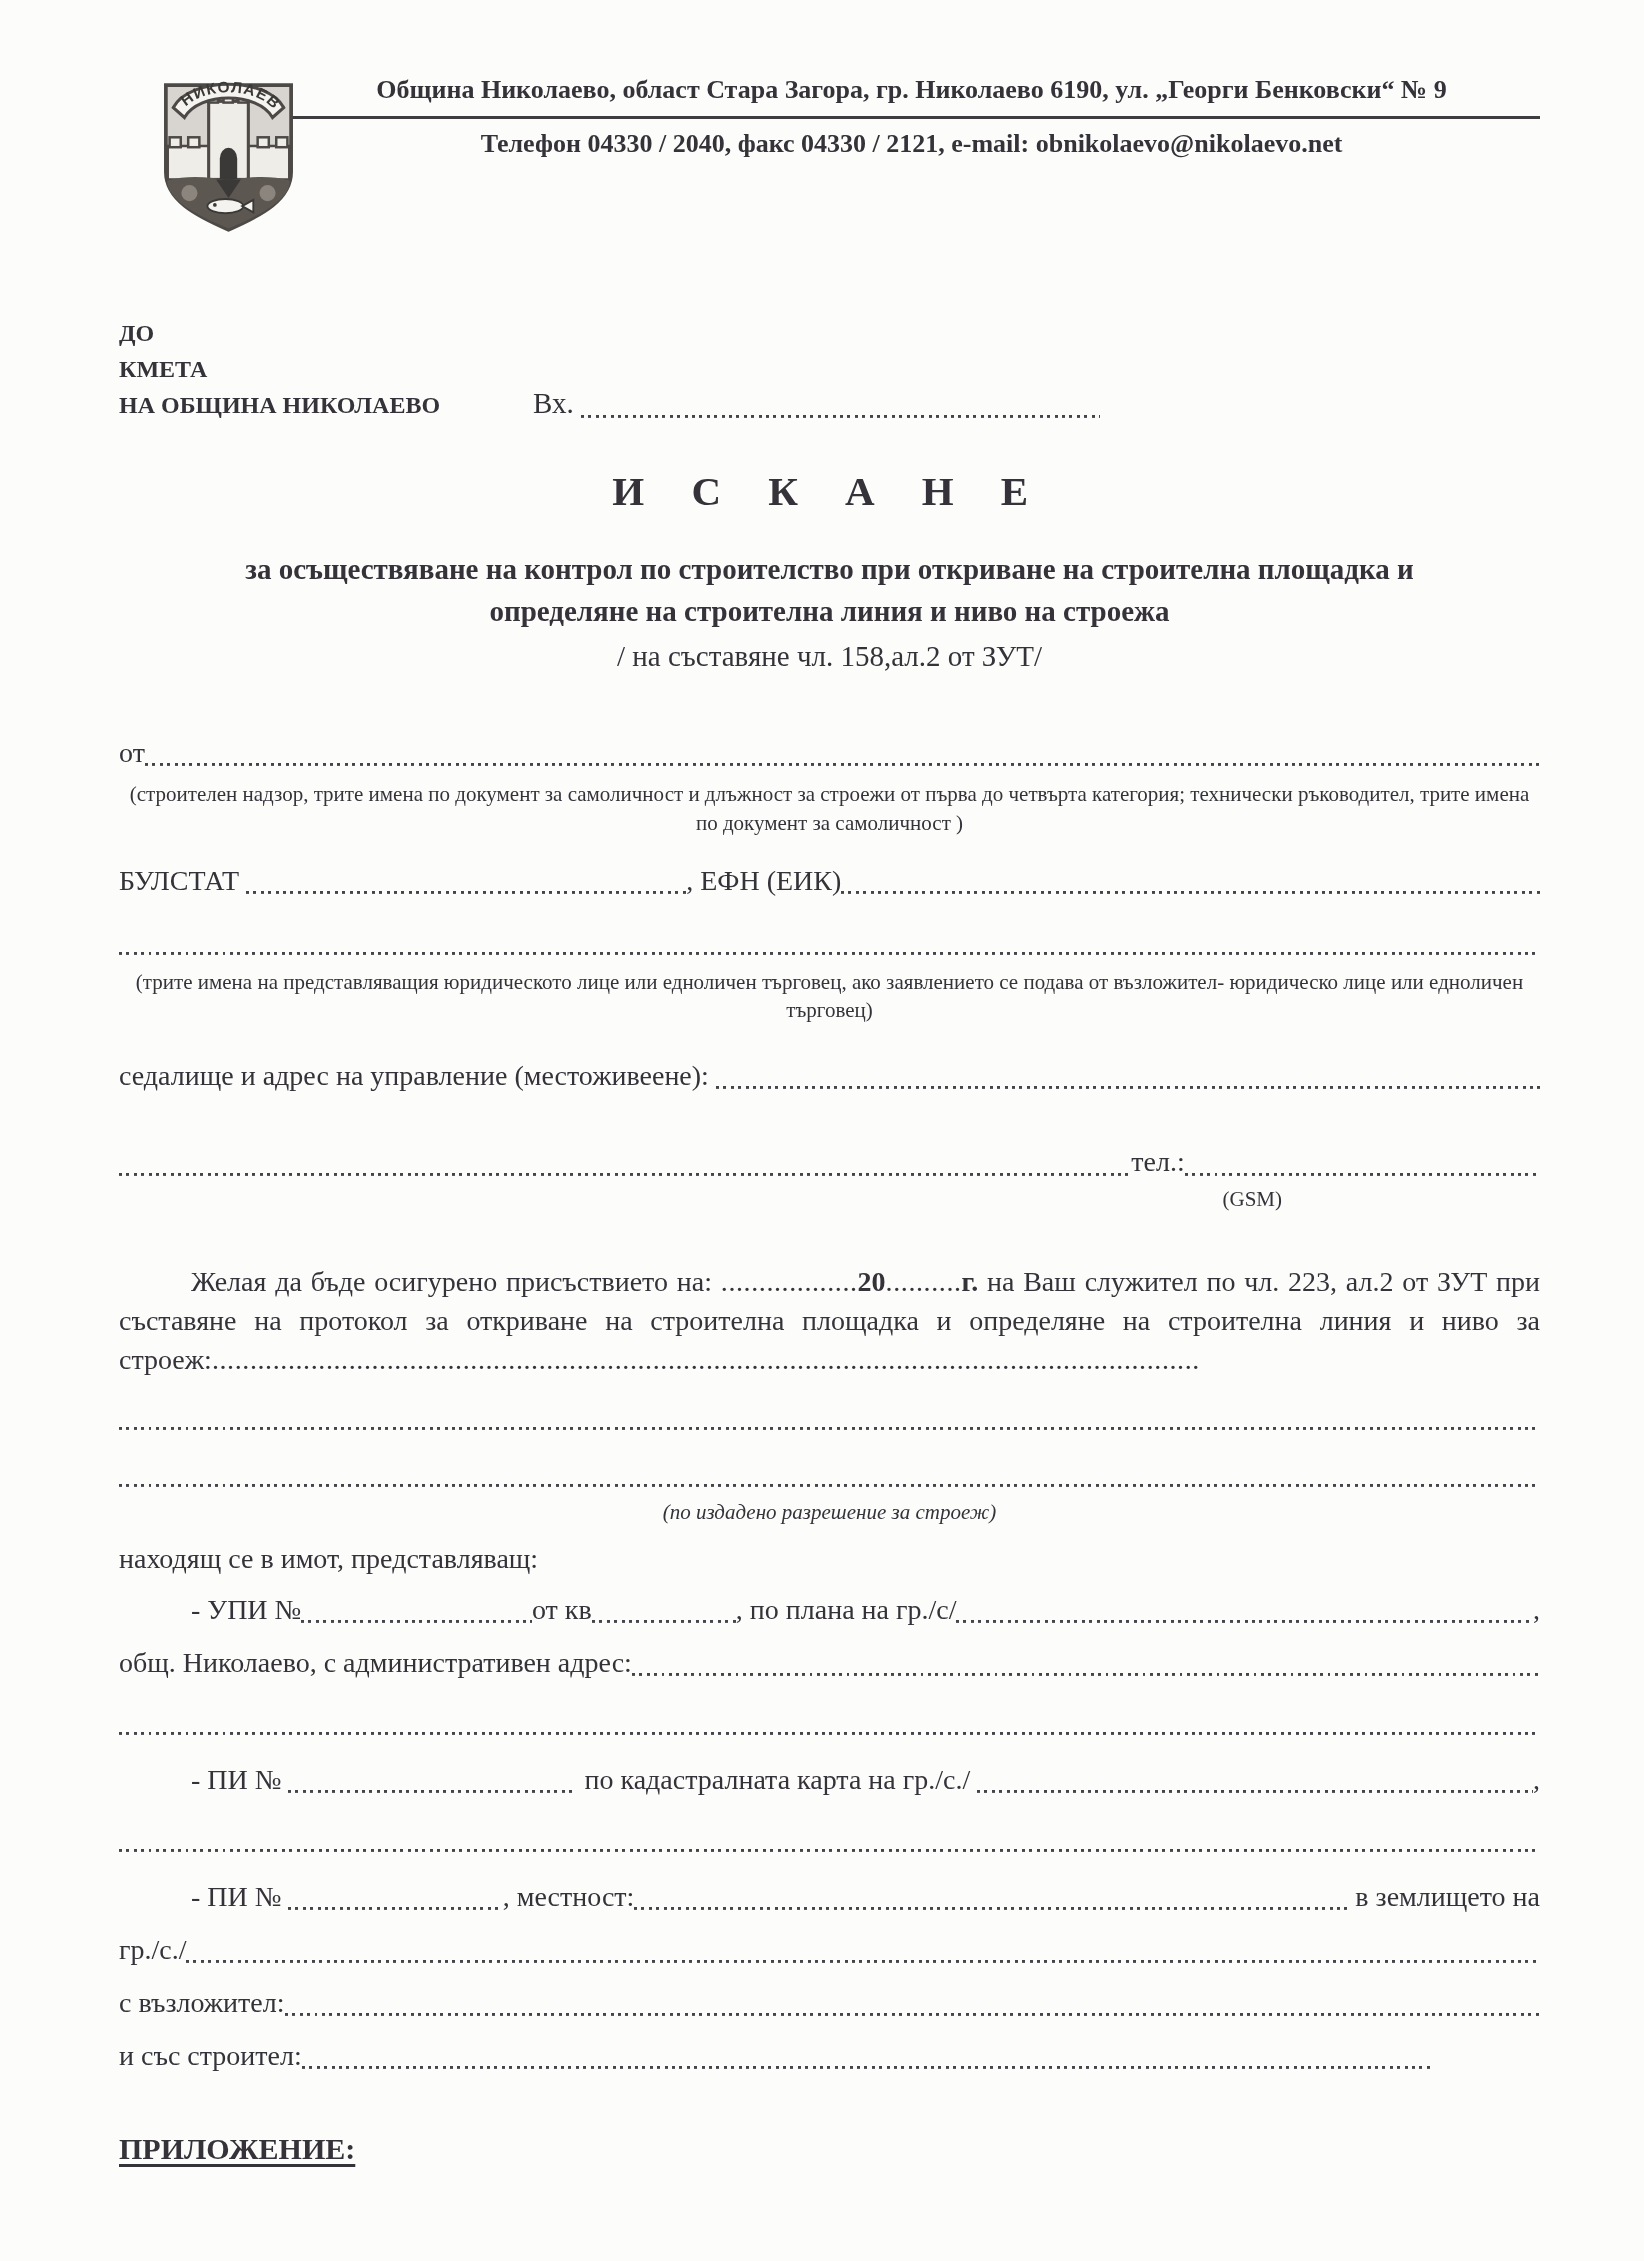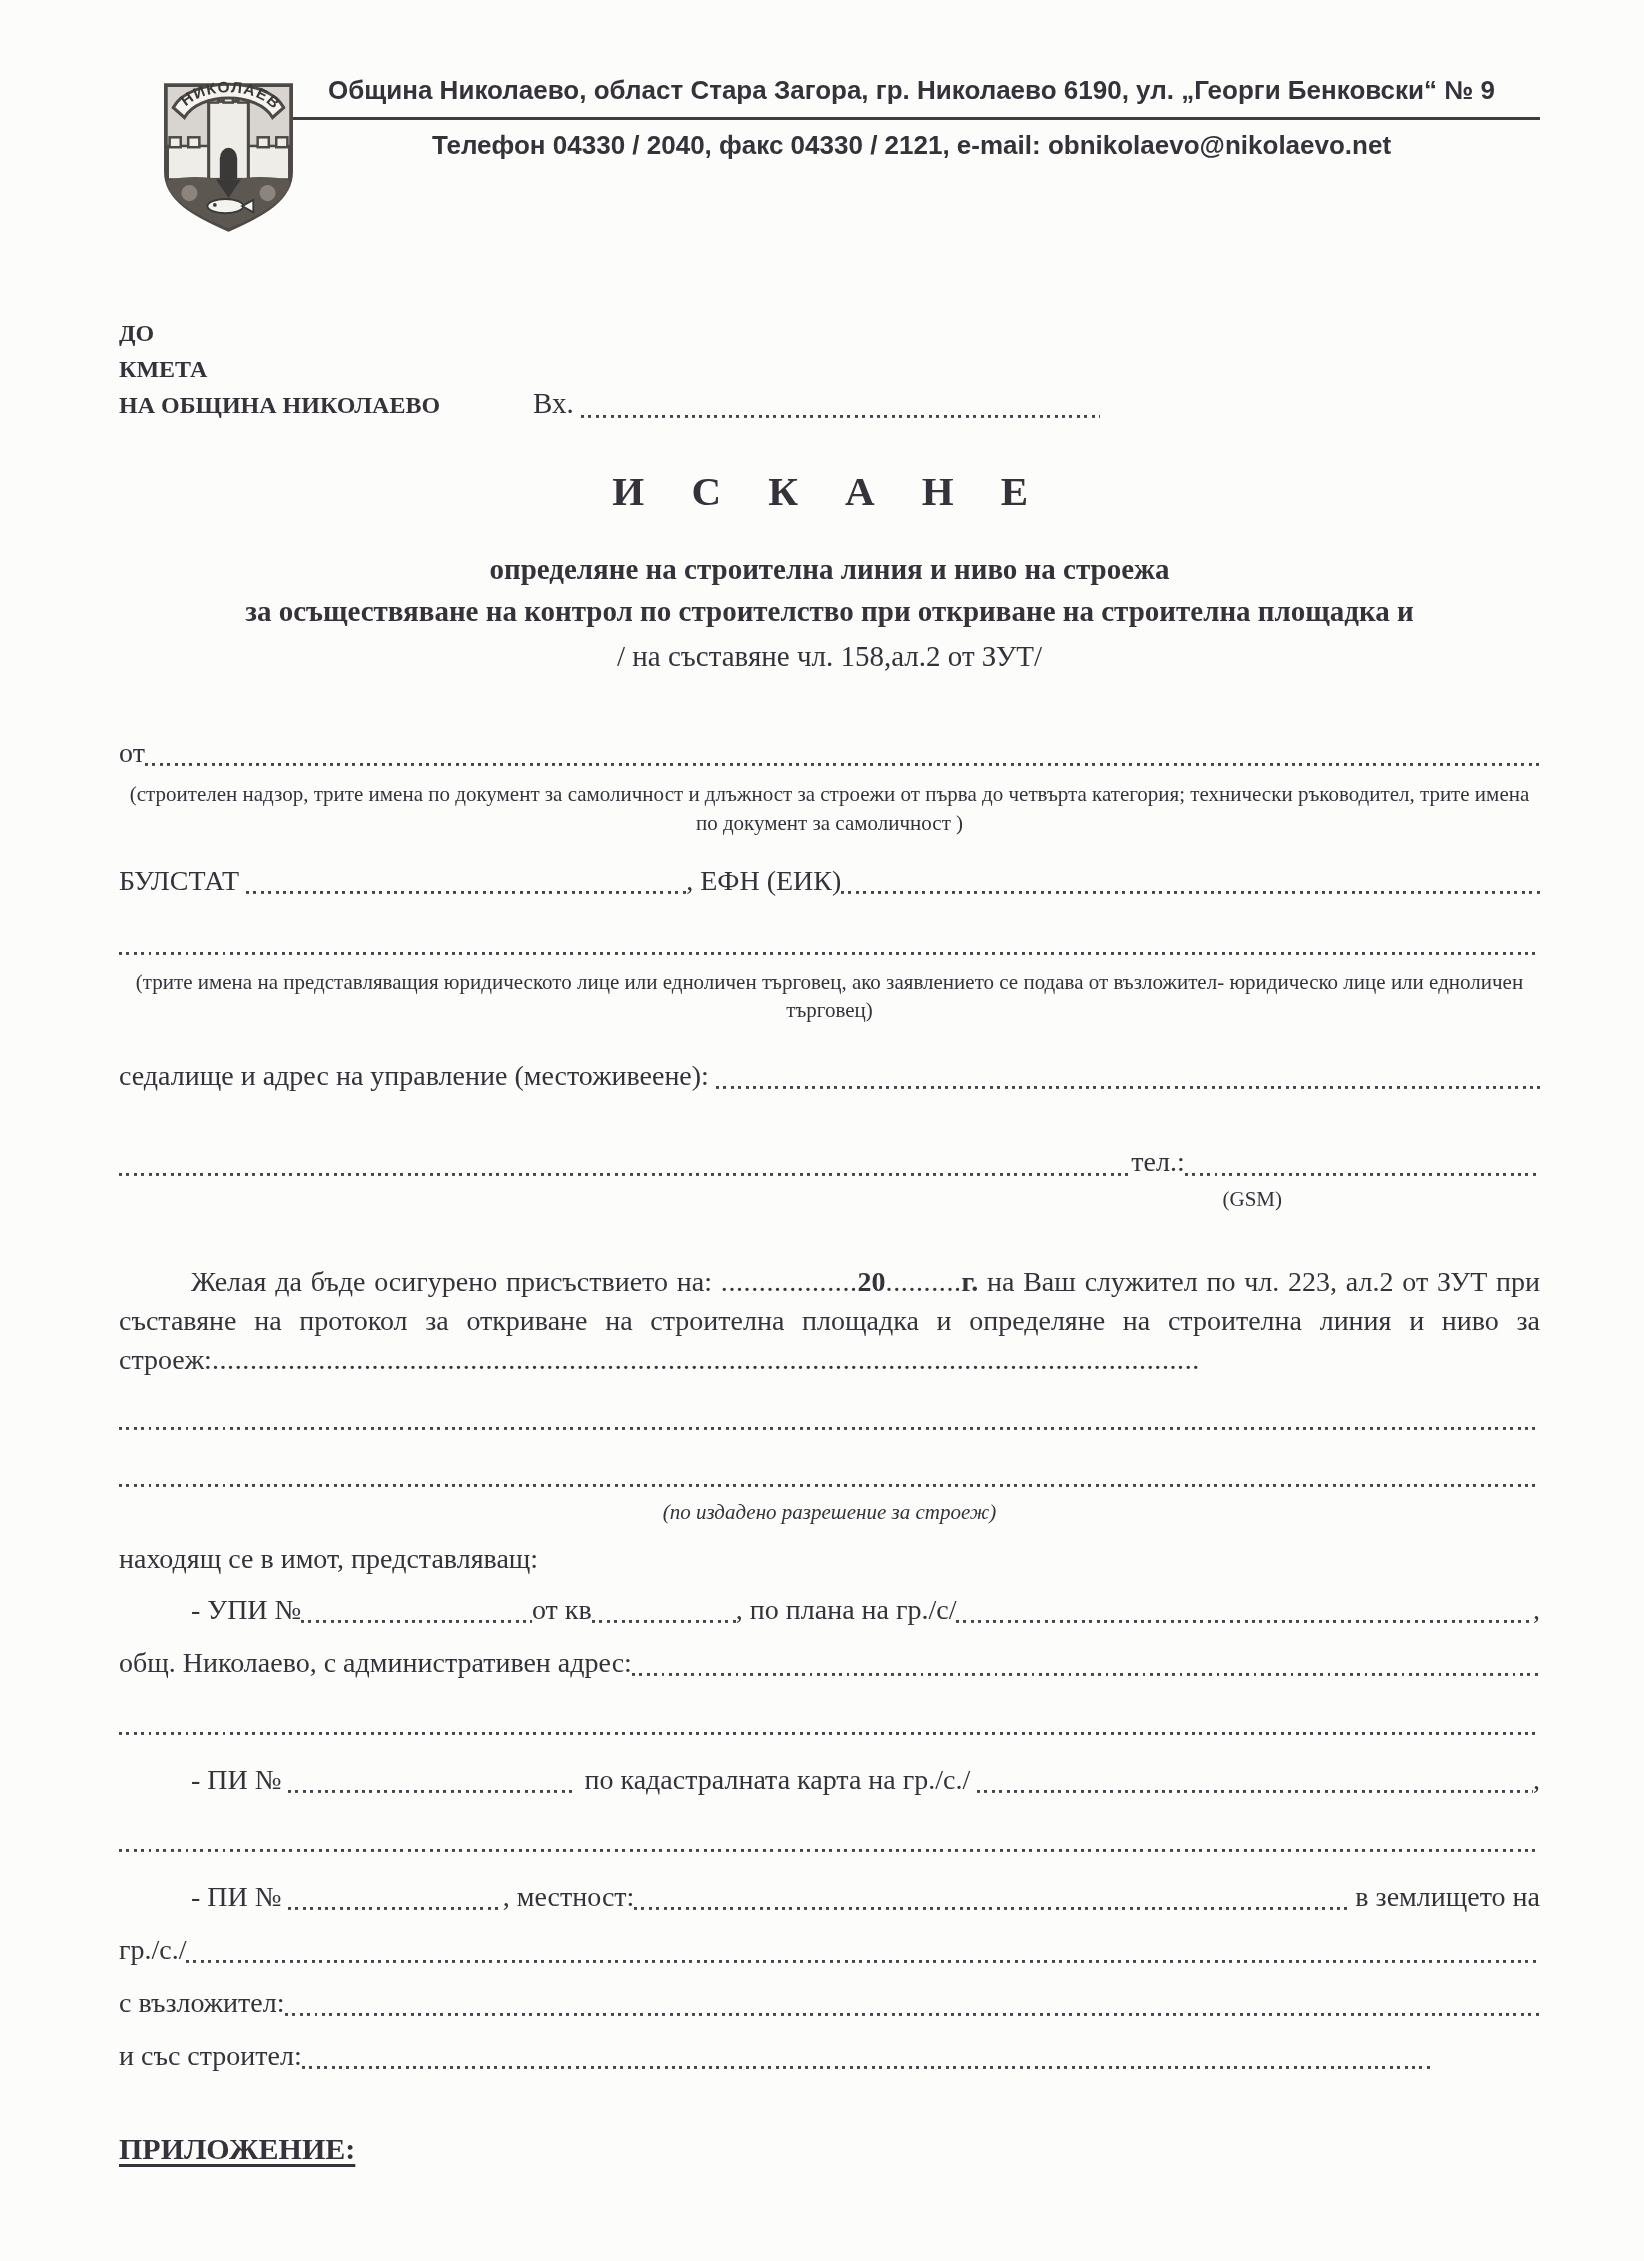--- a/index.html
+++ b/index.html
@@ -8,21 +8,21 @@
     width:1644px;height:2261px;
     margin:0 auto;
     background:#fcfcfa;
     color:#35323a;
     font-family:"Liberation Serif","DejaVu Serif",serif;
     font-size:28px;
     box-sizing:border-box;
     padding:50px 104px 26px 119px;
     overflow:hidden;
   }
-  .sans{font-family:Liberation Sans, sans-serif;}
+  .sans{font-family:Liberation Serif, serif;}
   .b{font-weight:bold;}
   .i{font-style:italic;}
   .dots{word-break:break-all;letter-spacing:0.6px;}
 
   
   .header{position:relative;height:193px;}
   .logo{position:absolute;left:32px;top:0;width:155px;height:187px;}
   .head-text{margin-left:164px;text-align:center;padding-top:24.5px;}
   .org{font-size:26px;font-weight:bold;padding-bottom:11.6px;border-bottom:3.2px solid #403d40;}
   .contact{font-size:26px;font-weight:bold;margin-top:10.3px;}
@@ -121,22 +121,22 @@
       <div>НА ОБЩИНА НИКОЛАЕВО</div>
     </div>
     <div class="vh-row fline">
       <span class="lbl">Вх. </span>
       <span class="leader"></span>
     </div>
   </section>
 
   <h1 class="doc-title">И С К А Н Е</h1>
   <div class="subtitle">
+    <div class="sub-b">за осъществяване на контрол по строителство при откриване на строителна площадка и</div>
     <div class="sub-b">определяне на строителна линия и ниво на строежа</div>
-    <div class="sub-b">за осъществяване на контрол по строителство при откриване на строителна площадка и</div>
     <div class="sub-r">/ на съставяне чл. 158,ал.2 от ЗУТ/</div>
   </div>
 
   <div class="fline" style="margin-top:57px;">
     <span class="lbl">от</span>
     <span class="leader"></span>
   </div>
   <div class="note" style="margin-top:9px;">(строителен надзор, трите имена по документ за самоличност и длъжност за строежи от първа до четвърта категория; технически ръководител, трите имена по документ за самоличност )</div>
 
   <div class="fline" style="margin-top:25px;">

